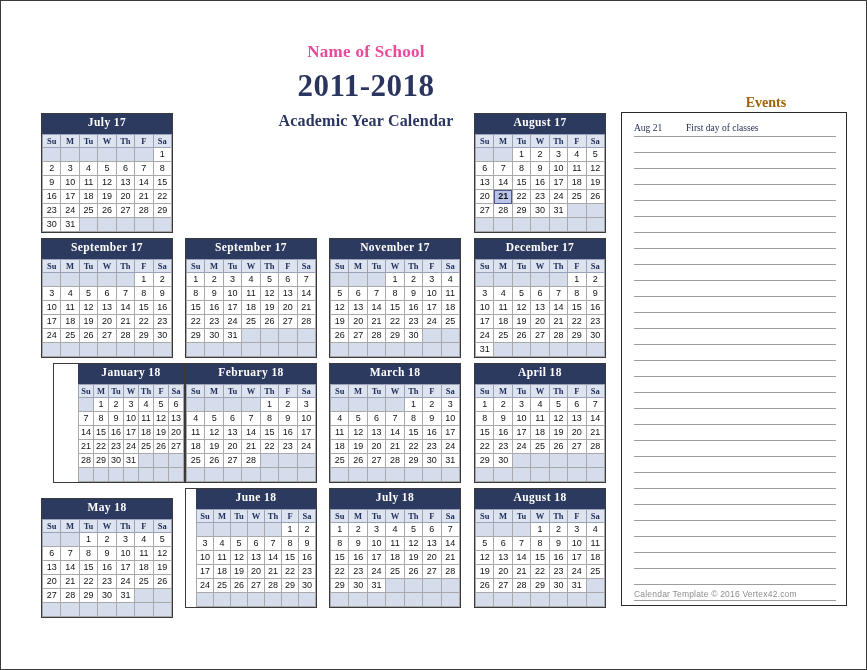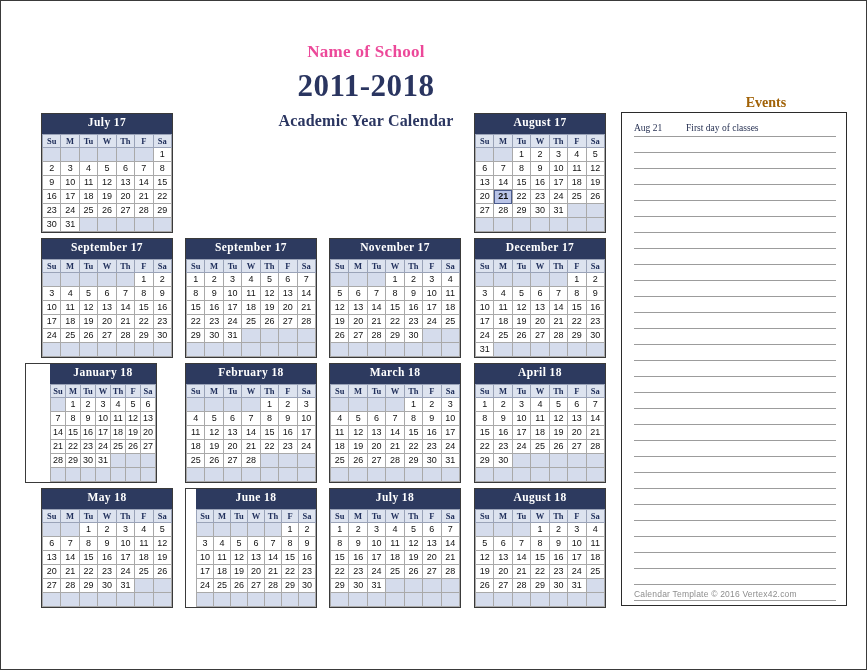--- a/index.html
+++ b/index.html
@@ -605,21 +605,21 @@
               <td class="blank"></td>
               <td class="blank"></td>
               <td class="blank"></td>
               <td class="blank"></td>
               <td class="blank"></td>
               <td class="blank"></td>
             </tr>
           </tbody>
         </table>
       </div>
-      <div class="month" style="left: 24px; top: 362px; padding-left: 24px;">
+      <div class="month" style="left: 52px; top: 362px; padding-left: 24px;">
         <div class="month-title">January 18</div>
         <table class="month-table">
           <thead>
             <tr>
               <th>Su</th>
               <th>M</th>
               <th>Tu</th>
               <th>W</th>
               <th>Th</th>
               <th>F</th>
@@ -893,21 +893,21 @@
               <td class="blank"></td>
               <td class="blank"></td>
               <td class="blank"></td>
               <td class="blank"></td>
               <td class="blank"></td>
               <td class="blank"></td>
             </tr>
           </tbody>
         </table>
       </div>
-      <div class="month" style="left: 40px; top: 487px;">
+      <div class="month" style="left: 40px; top: 497px;">
         <div class="month-title">May 18</div>
         <table class="month-table">
           <thead>
             <tr>
               <th>Su</th>
               <th>M</th>
               <th>Tu</th>
               <th>W</th>
               <th>Th</th>
               <th>F</th>

